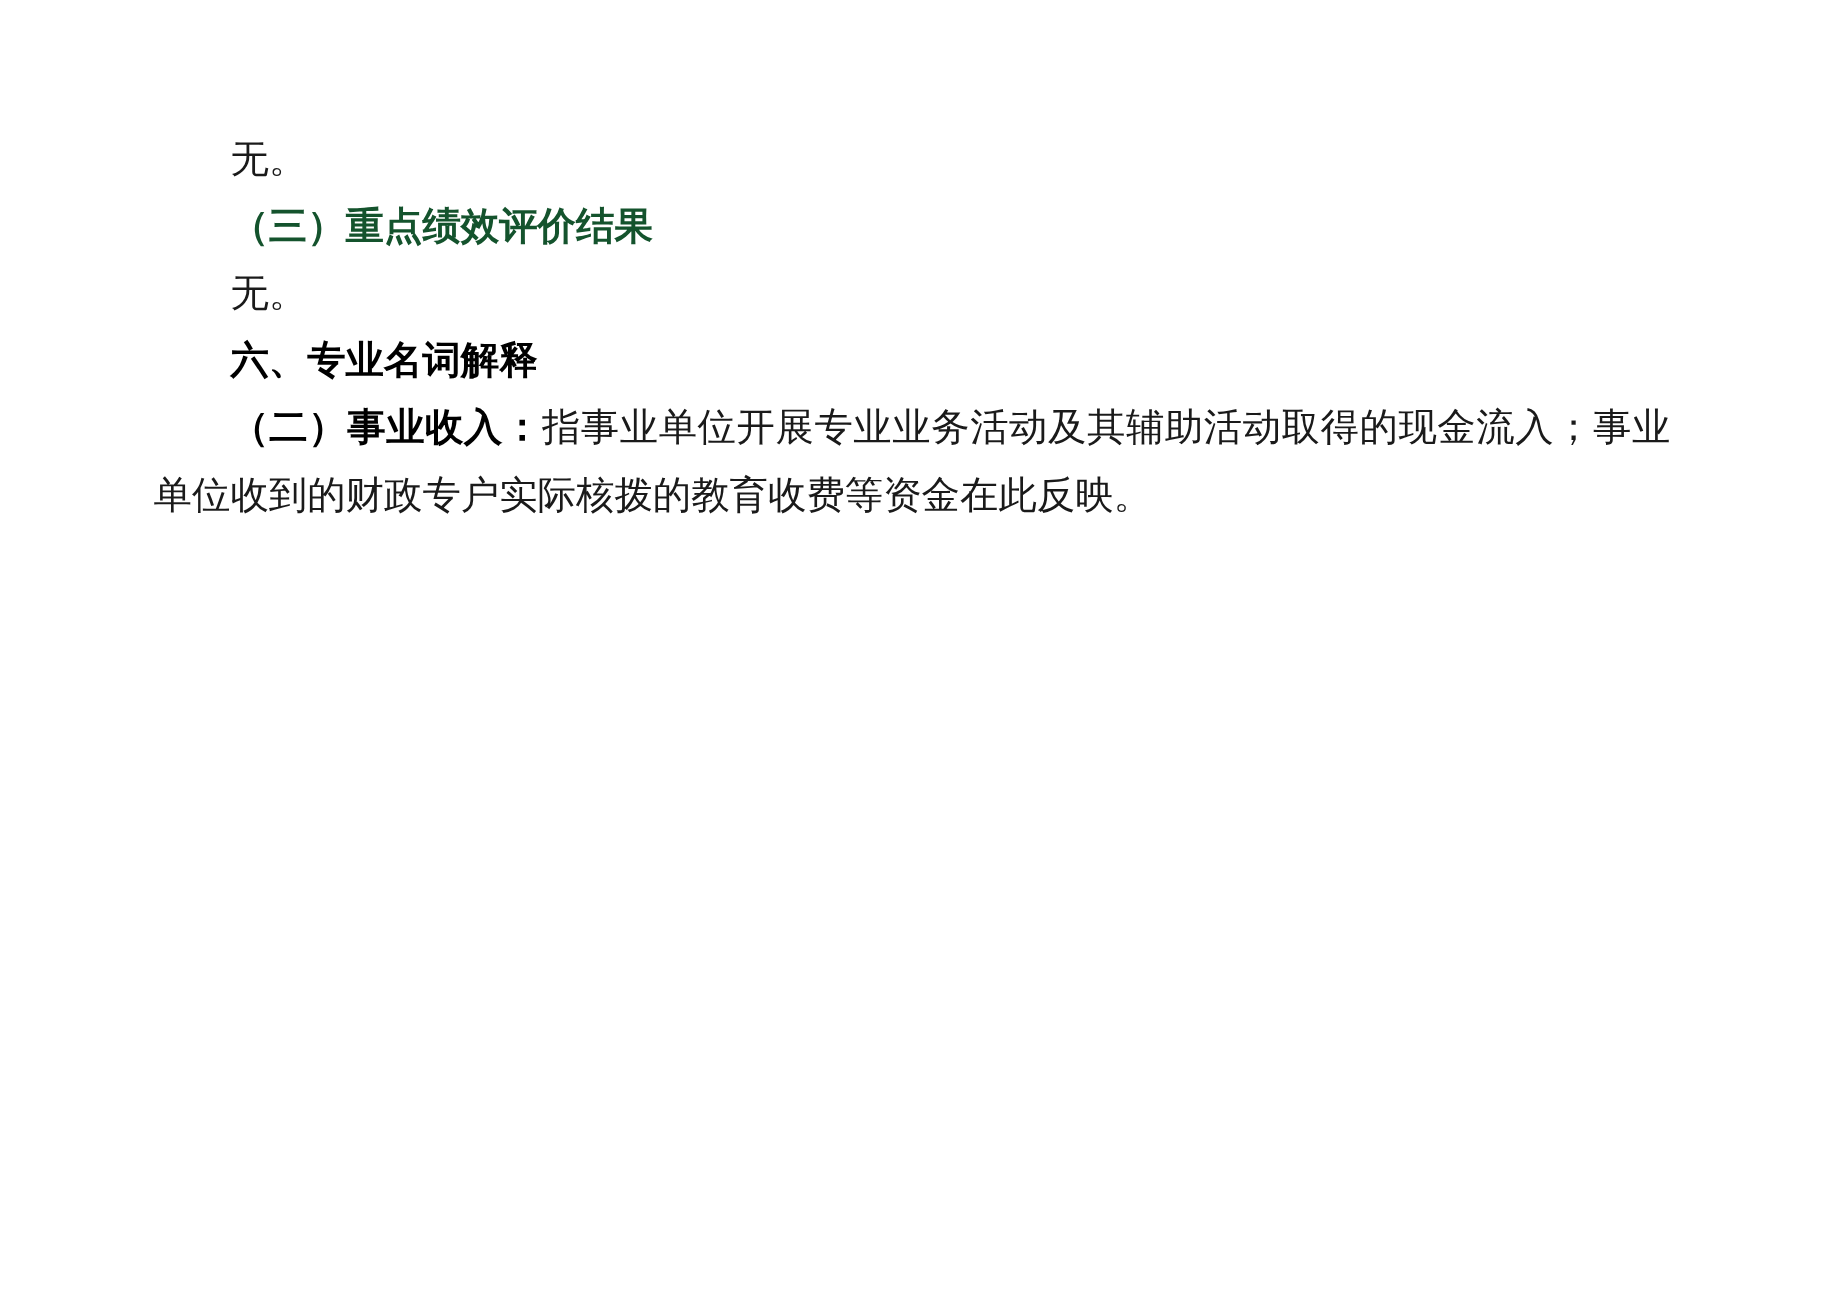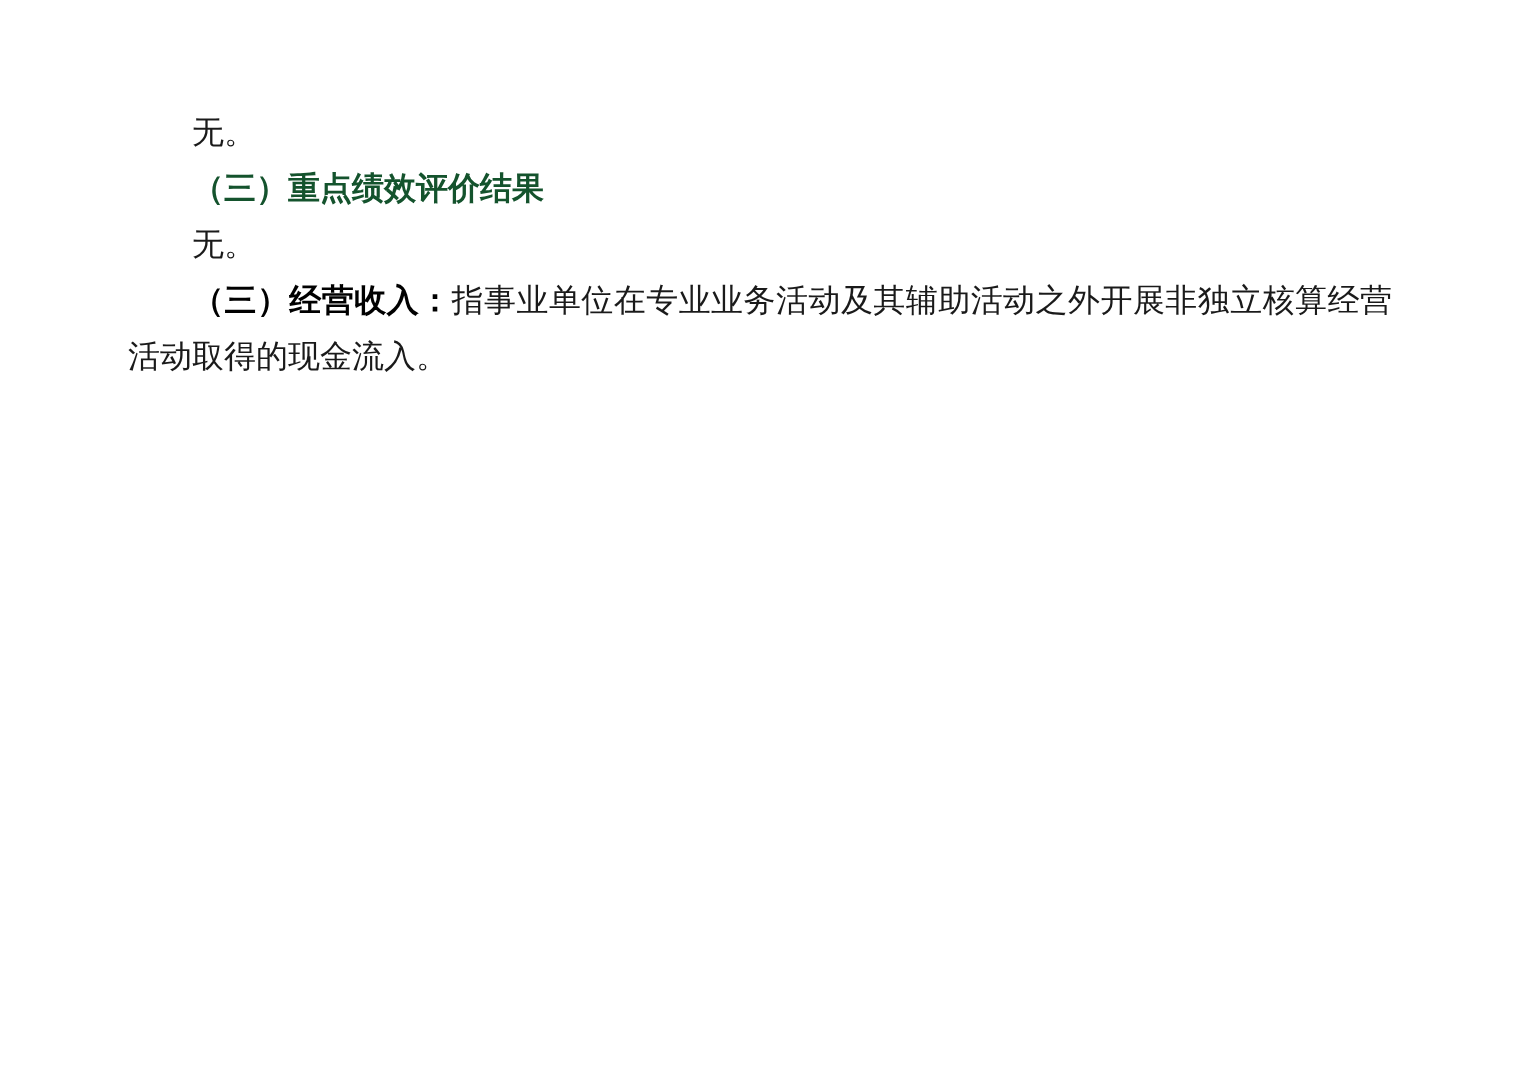--- a/index.html
+++ b/index.html
@@ -53,20 +53,21 @@
 
 <div class="page">
   <div class="content">
 
     <p class="body">无。</p>
 
     <p class="heading-kaiti">（三）重点绩效评价结果</p>
 
     <p class="body">无。</p>
 
+    <p class="heading-hei">六、专业名词解释</p>
 
 
+    <p class="term"><span class="lead">（二）事业收入：</span><span>指事业单位开展专业业务活动及其辅助活动取得的现金流入；事业单位收到的财政专户实际核拨的教育收费等资金在此反映。</span></p>
 
-    <p class="term"><span class="lead">（三）经营收入：</span><span>指事业单位在专业业务活动及其辅助活动之外开展非独立核算经营活动取得的现金流入。</span></p>
 
 
   </div>
 </div>
 
 </body></html>

